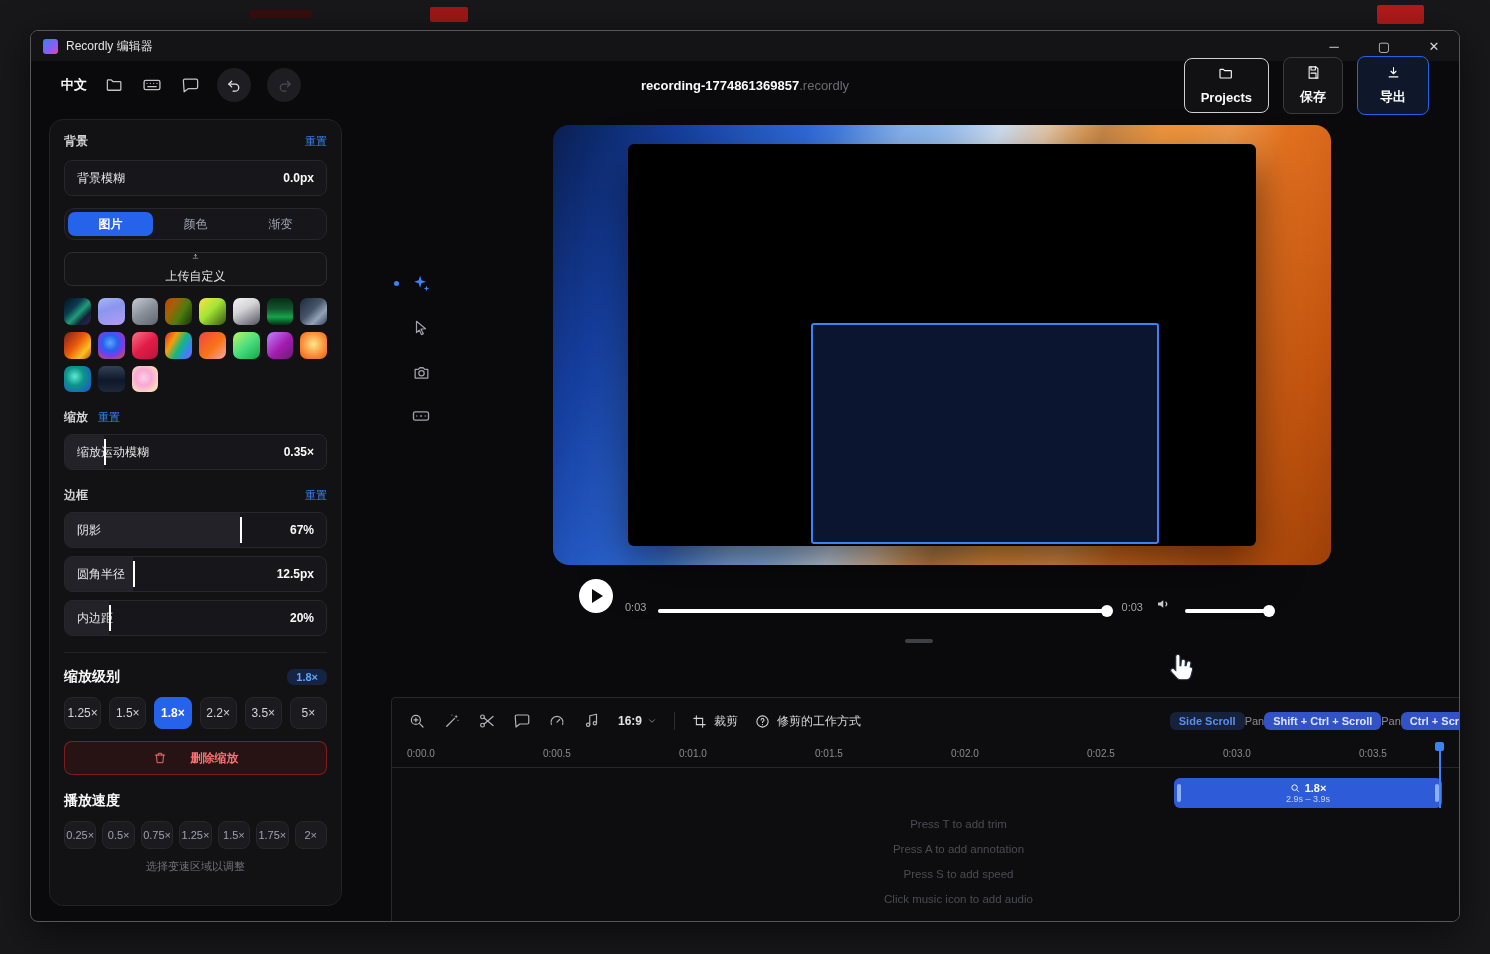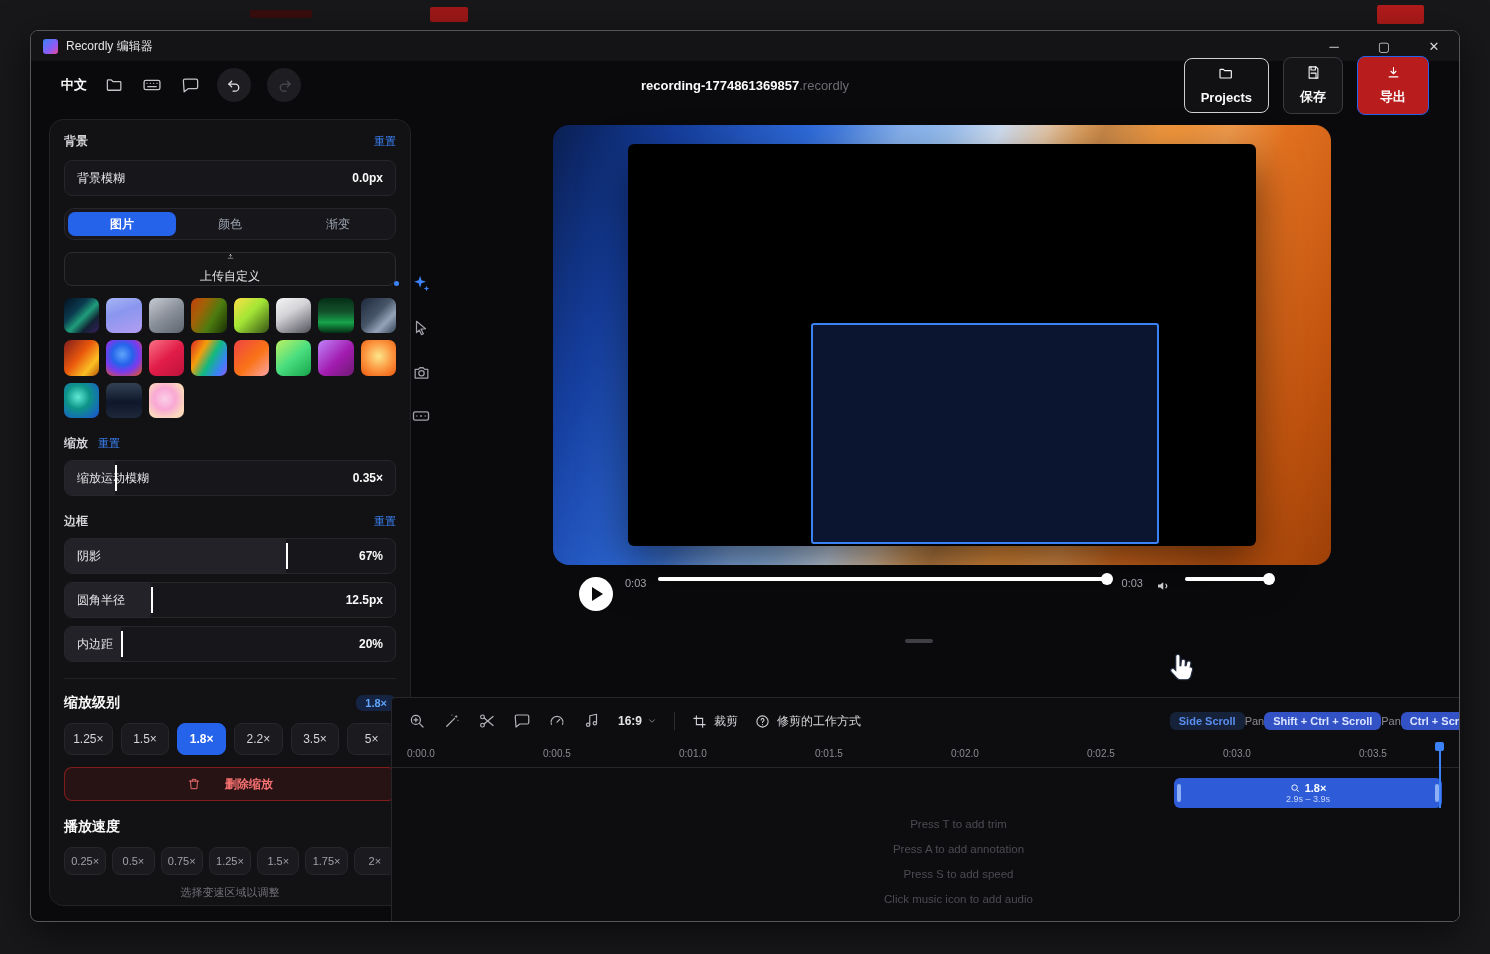--- a/index.html
+++ b/index.html
@@ -36,25 +36,25 @@
   .filename { color:#fafafa; font-weight:700; }
   .filename-ext { color:#6b6b73; font-weight:400; }
   .right-group { margin-left:auto; display:flex; align-items:center; gap:14px; }
   .btn { display:flex; align-items:center; gap:8px; border-radius:8px; font-size:13px;
     padding:7px 16px; font-weight:600;flex-direction:column; }
   .btn svg { fill:none; stroke-width:1.7; stroke-linecap:round; stroke-linejoin:round; }
   .btn-projects { background:#111113; border:1px solid #cfcfd4; color:#fafafa; }
   .btn-projects svg { stroke:#fafafa; }
   .btn-save { background:#151518; border:1px solid #3a3a41; color:#fafafa; }
   .btn-save svg { stroke:#fafafa; }
-  .btn-export { background:#b91c1c; border:1px solid #2563eb; color:#fff; padding:8px 22px; }
+  .btn-export { background:#0f172a; border:1px solid #2563eb; color:#fff; padding:8px 22px; }
   .btn-export svg { stroke:#fff; }
 
   
-  .sidebar { position:absolute; left:18px; top:88px; width:362px; height:787px;
+  .sidebar { position:absolute; left:18px; top:88px; width:293px; height:787px;
     background:#121214; border:1px solid #222227; border-radius:14px; padding:12px 14px; overflow:hidden; }
   .sec-head { display:flex; align-items:center; font-size:12px; color:#d4d4d8; font-weight:700; height:18px; }
   .reset-link { color:#3b82f6; font-weight:400; font-size:11px; }
   .head-right { margin-left:auto; }
   .head-inline { margin-left:10px; }
   .slider { position:relative; height:36px; background:#17171b; border:1px solid #26262b;
     border-radius:8px; display:flex; align-items:center; justify-content:space-between;
     padding:0 12px; overflow:hidden; }
   .slider .fill { position:absolute; left:0; top:0; bottom:0; background:#222228; }
   .slider .sthumb { position:absolute; top:4px; bottom:4px; width:2px; background:#fff; z-index:3; }
@@ -103,21 +103,21 @@
       linear-gradient(112deg, #0a1f52 0%, #153e9e 13%, #2f6bdb 27%, #7fb0ef 39%, #cfdef2 47%, #f3b26b 56%, #ef8f33 66%, #e06f1f 78%, #c2540f 90%, #9c3f08 100%);
   }
   .screen { position:absolute; left:75px; top:19px; width:628px; height:402px; background:#000;
     border-radius:6px; box-shadow:0 20px 45px rgba(0,0,0,.55); }
   .zoom-region { position:absolute; left:183px; top:179px; width:348px; height:221px;
     background:rgba(23,42,94,.5); border:2px solid #3b82f6; border-radius:3px; }
   .hand { position:absolute; left:350px; top:325px; }
 
   
   .player { position:absolute; left:548px; top:546px; width:690px; height:36px;
-    display:flex; align-items:flex-start; gap:12px; }
+    display:flex; align-items:flex-end; gap:12px; }
   .play-btn { width:34px; height:34px; border-radius:50%; background:#fff; display:flex;
     align-items:center; justify-content:center; flex:none; }
   .play-tri { width:0; height:0; border-left:11px solid #0a0a0c; border-top:7px solid transparent;
     border-bottom:7px solid transparent; margin-left:3px; }
   .ptime { font-size:11px; color:#a1a1aa; flex:none; }
   .track { position:relative; height:4px; background:rgba(255,255,255,.22); border-radius:2px; }
   .track .tfill { position:absolute; left:0; top:0; bottom:0; background:#fff; border-radius:2px; }
   .track .knob { position:absolute; top:50%; transform:translate(-50%,-50%); width:12px; height:12px;
     border-radius:50%; background:#fff; }
   .progress { flex:1; }

